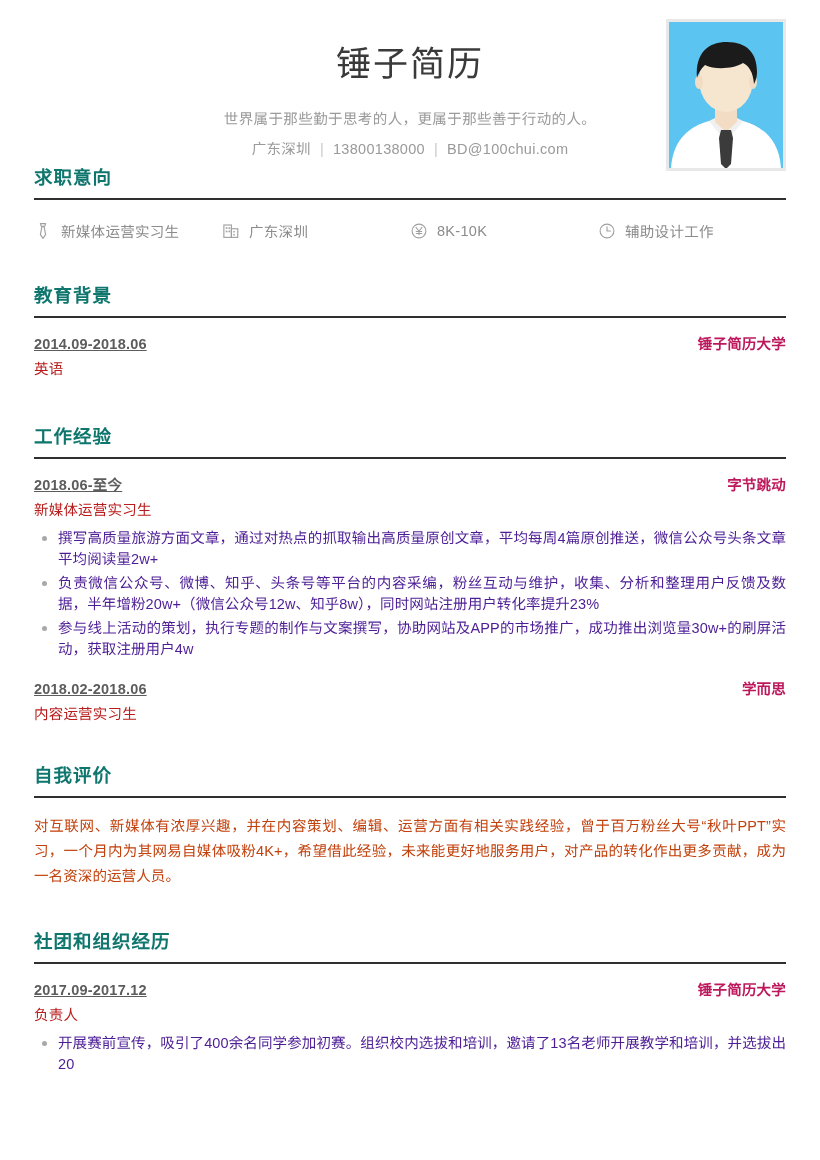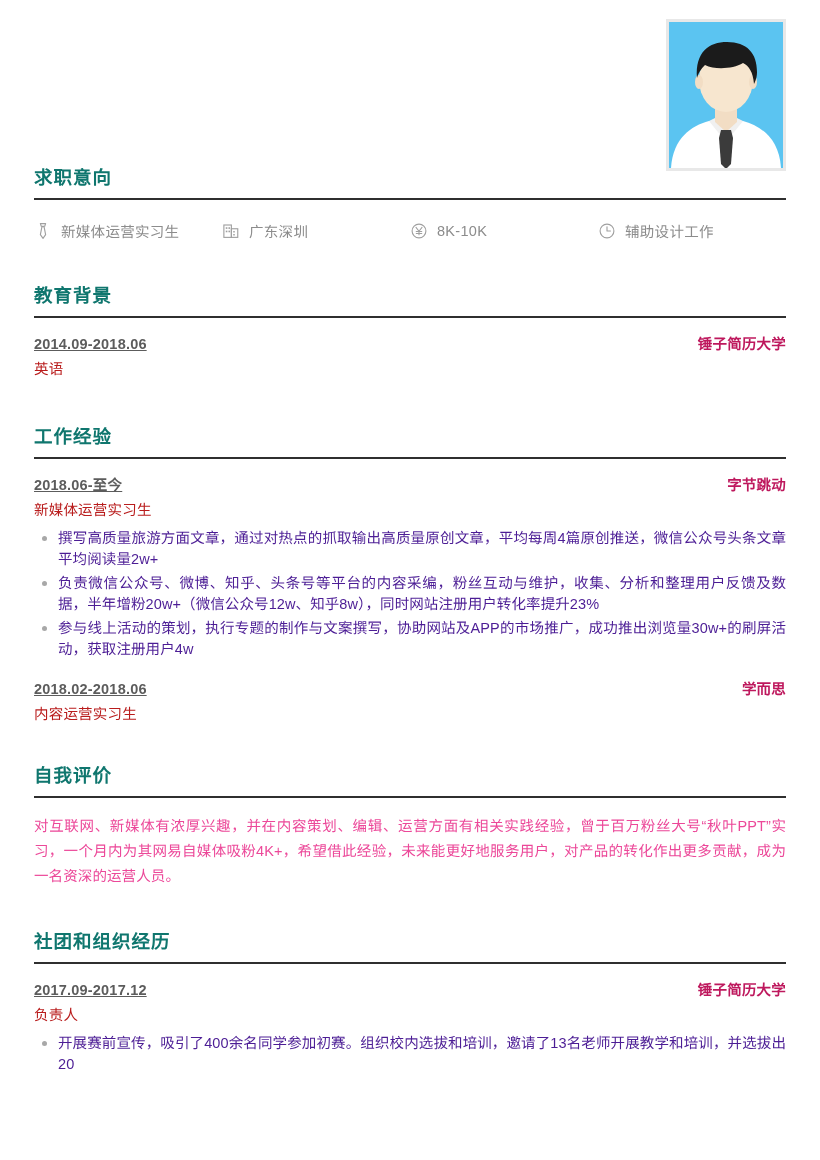--- a/index.html
+++ b/index.html
@@ -157,36 +157,43 @@
     position:absolute;
     left:8px;
     top:8px;
     width:5px;height:5px;
     border-radius:50%;
     background:#a8a8a8;
   }
   .para{
     font-size:14.5px;
     line-height:25px;
-    color:#ec4899;
+    color:#c2410c;
     margin-top:16px;
     letter-spacing:.1px;
     text-align:justify;
   }
 
   .sec-gap-lg{height:46px;}
   .sec-gap-md{height:40px;}
   .sec-gap-sm{height:26px;}
 </style>
 </head>
 <body>
 
 <div class="page">
 
   <div class="header">
+    <div class="header-center">
+      <div class="resume-name">锤子简历</div>
+      <div class="resume-motto">世界属于那些勤于思考的人，更属于那些善于行动的人。</div>
+      <div class="contact-line">
+        <span>广东深圳</span><span class="contact-sep">|</span><span>13800138000</span><span class="contact-sep">|</span><span>BD@100chui.com</span>
+      </div>
+    </div>
 
     <div class="avatar-frame">
       <svg class="avatar-svg" viewBox="0 0 114 146" preserveAspectRatio="none">
         <rect x="0" y="0" width="114" height="146" fill="#5bc4f1"></rect>
 
         <path d="M2 146 C4 116 22 104 40 99 L74 99 C92 104 110 116 112 146 Z" fill="#ffffff"></path>
 
         <path d="M40 99 L57 120 L74 99 L68 96 L57 110 L46 96 Z" fill="#f0f0f0"></path>
 
         <path d="M46 82 L68 82 L68 100 L57 110 L46 100 Z" fill="#f2ddc4"></path>

